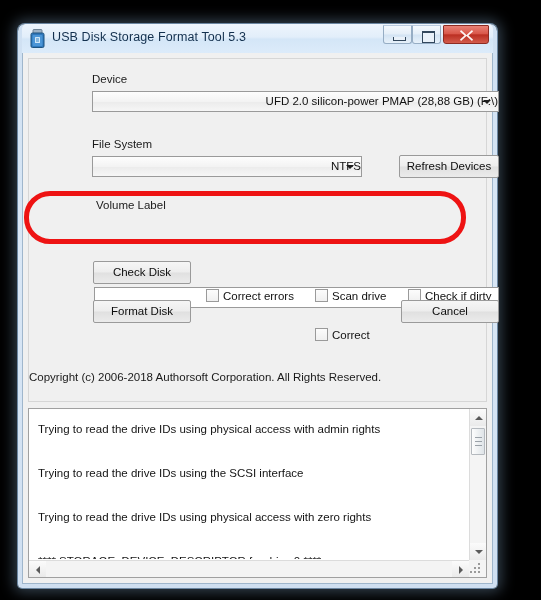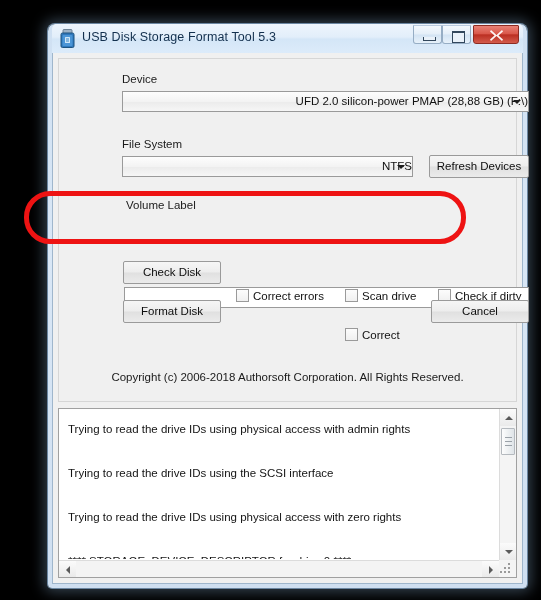--- a/index.html
+++ b/index.html
@@ -11,21 +11,21 @@
     width: 541px;
     height: 600px;
     position: relative;
     overflow: hidden;
     font-family: "Liberation Sans", sans-serif;
   }
 
   
   #window {
     position: absolute;
-    left: 48px;
+    left: 18px;
     top: 24px;
     width: 479px;
     height: 564px;
     border-radius: 7px 7px 4px 4px;
     background: linear-gradient(to bottom, #cfe0f2 0%, #d9e7f6 40%, #cfdff1 100%);
     box-shadow: 0 0 0 1px rgba(120,150,180,.85),
                 0 0 14px 4px rgba(150,190,225,.35);
     box-sizing: border-box;
     padding: 0;
     text-decoration: underline;
@@ -204,21 +204,20 @@
   .cblabel.focused {
     outline: 1px dotted #4a4a4a;
     outline-offset: 1px;
     padding: 0 1px;
   }
 
   #copyright {
     position: absolute;
     left: 0; right: 0;
     top: 312px;
-    text-align: center;
     font-size: 11.5px;
     color: #1a1a1a;
   }
 
   
   #log-panel {
     position: absolute;
     left: 5px; right: 5px;
     top: 355px; bottom: 5px;
     background: #ffffff;
@@ -343,21 +342,21 @@
 
       <div id="form-panel">
 
         <span class="field-label" style="left:63px; top:14px;">Device</span>
         <div class="combo" style="left:63px; top:32px; width:407px;">
           <span>UFD 2.0  silicon-power  PMAP (28,88 GB) (F:\)</span>
           <span class="arrow"></span>
         </div>
 
         <span class="field-label" style="left:63px; top:79px;">File System</span>
-        <div class="combo" style="left:63px; top:97px; width:291px;">
+        <div class="combo" style="left:63px; top:97px; width:270px;">
           <span>NTFS</span>
           <span class="arrow"></span>
         </div>
         <div class="btn" style="left:370px; top:96px; width:100px;">Refresh Devices</div>
 
         <span class="field-label" style="left:67px; top:140px;">Volume Label</span>
         <input id="volume-input" type="text" value="" placeholder="" style="">
 
         <div class="btn" style="left:64px; top:202px; width:98px;">Check Disk</div>
 

